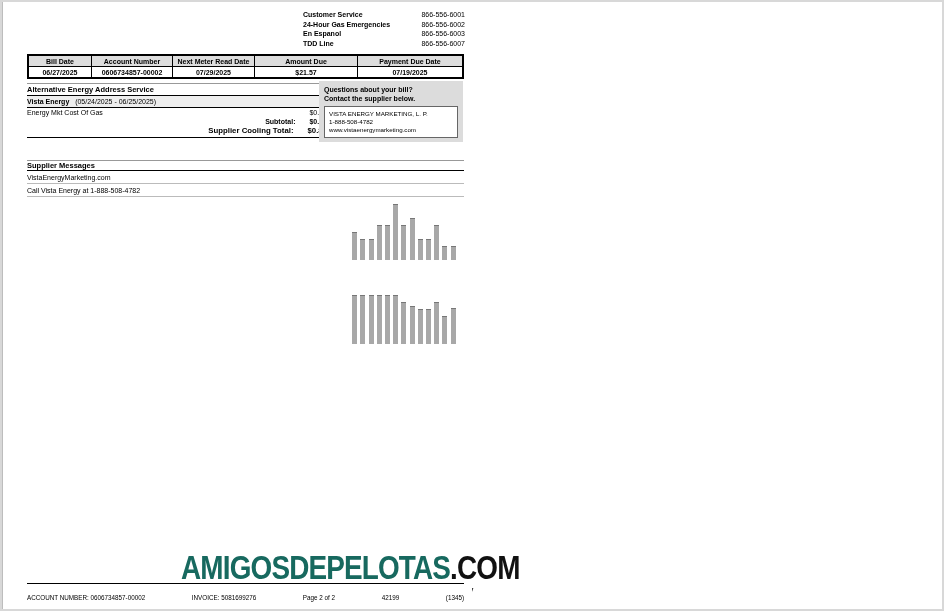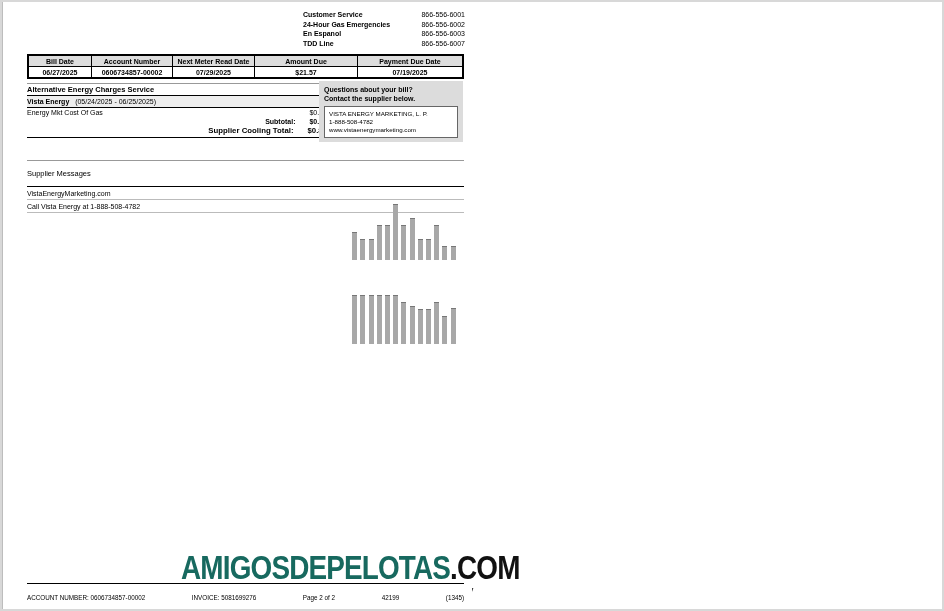--- a/index.html
+++ b/index.html
@@ -106,21 +106,21 @@
   .aess .a-title{font-weight:bold;font-size:7.5px;border-top:1px solid #999;border-bottom:1px solid #000;padding:1px 0}
   .aess .a-sub{background:#eee;border-bottom:1px solid #000;padding:1px 0}
   .aess .a-sub .sup-name{font-weight:bold}
   .aess .a-line{display:flex;justify-content:space-between}
   .aess .a-tot{display:flex;justify-content:flex-end;gap:14px;font-weight:bold}
   .aess .a-tot.big{font-size:7.8px;border-bottom:1px solid #000;padding-bottom:2px}
   .qbox{position:absolute;left:316px;top:79px;width:144px;background:#dcdcdc;padding:4px 5px;font-size:7px}
   .qbox .q1{font-weight:bold;line-height:9px}
   .qbox .inner{background:#fff;border:1px solid #666;margin-top:3px;padding:3px 4px;font-size:6.2px;line-height:8px}
   .smsgs{position:absolute;left:24px;top:158px;width:437px;font-size:7px}
-  .smsgs .sm-title{font-weight:normal;font-size:7.5px;border-top:1px solid #999;border-bottom:1px solid #000;padding:8px 0}
+  .smsgs .sm-title{font-weight:bold;font-size:7.5px;border-top:1px solid #999;border-bottom:1px solid #000;padding:0 0}
   .smsgs .sm-row{border-bottom:1px solid #bbb;padding:3px 0 2px 0}
   .watermark{position:absolute;left:178px;top:546px;font-size:34px;font-weight:bold;letter-spacing:-1px;transform:scaleX(0.82);transform-origin:left;white-space:nowrap;z-index:5}
   .watermark .wm-suffix{color:#111}
 </style>
 </head>
 <body>
 
 <div id="doc">
 
   <div class="page" id="p1">
@@ -623,21 +623,21 @@
 
       <span>06/27/2025</span>
           <span>0606734857-00002</span>
           <span>07/29/2025</span>
           <span>$21.57</span>
           <span>07/19/2025</span>
         </div>
     </div>
 
     <div class="aess">
-      <div class="a-title">Alternative Energy Charges Service</div>
+      <div class="a-title">Alternative Energy Address Service</div>
       <div class="a-sub">
         <span class="sup-name">Vista Energy</span>&nbsp;&nbsp;
         <span>(05/24/2025 - 06/25/2025)</span>
       </div>
       <div class="a-line">
         <span>Energy Mkt Cost Of Gas</span>
         <span>$0.85</span>
       </div>
       <div class="a-tot">
         <span>Subtotal:</span>

